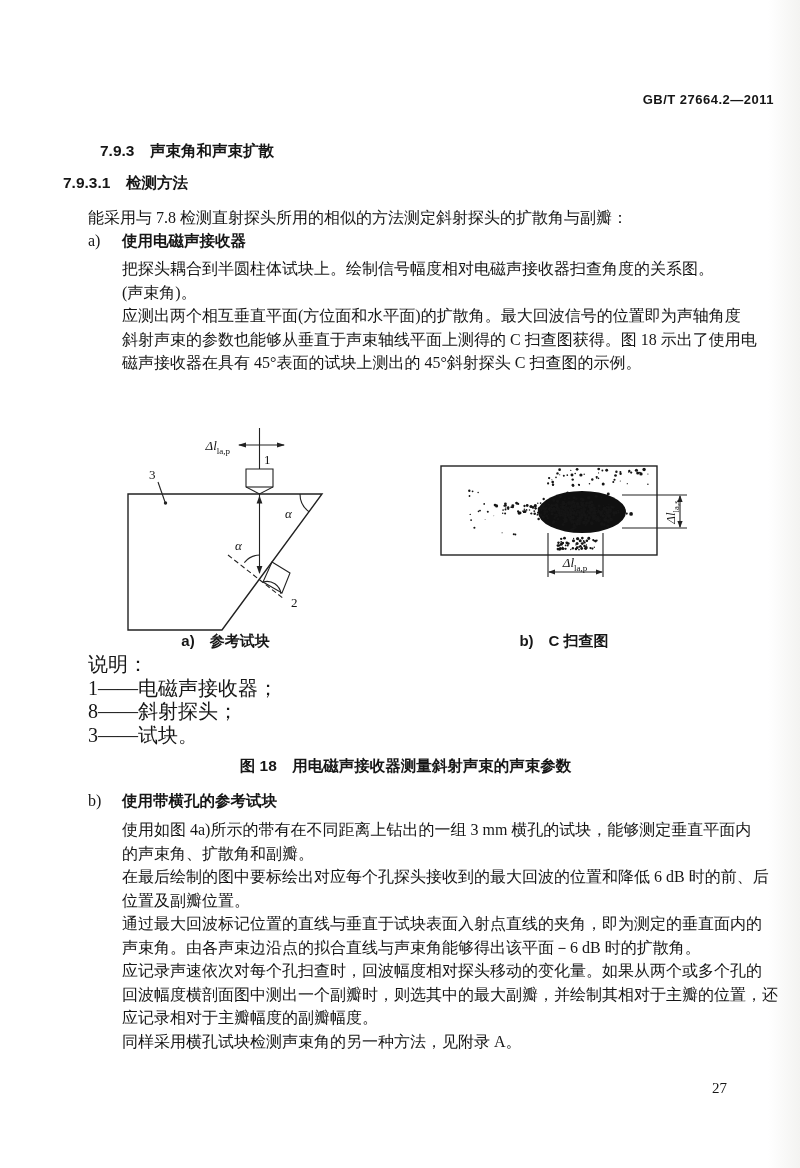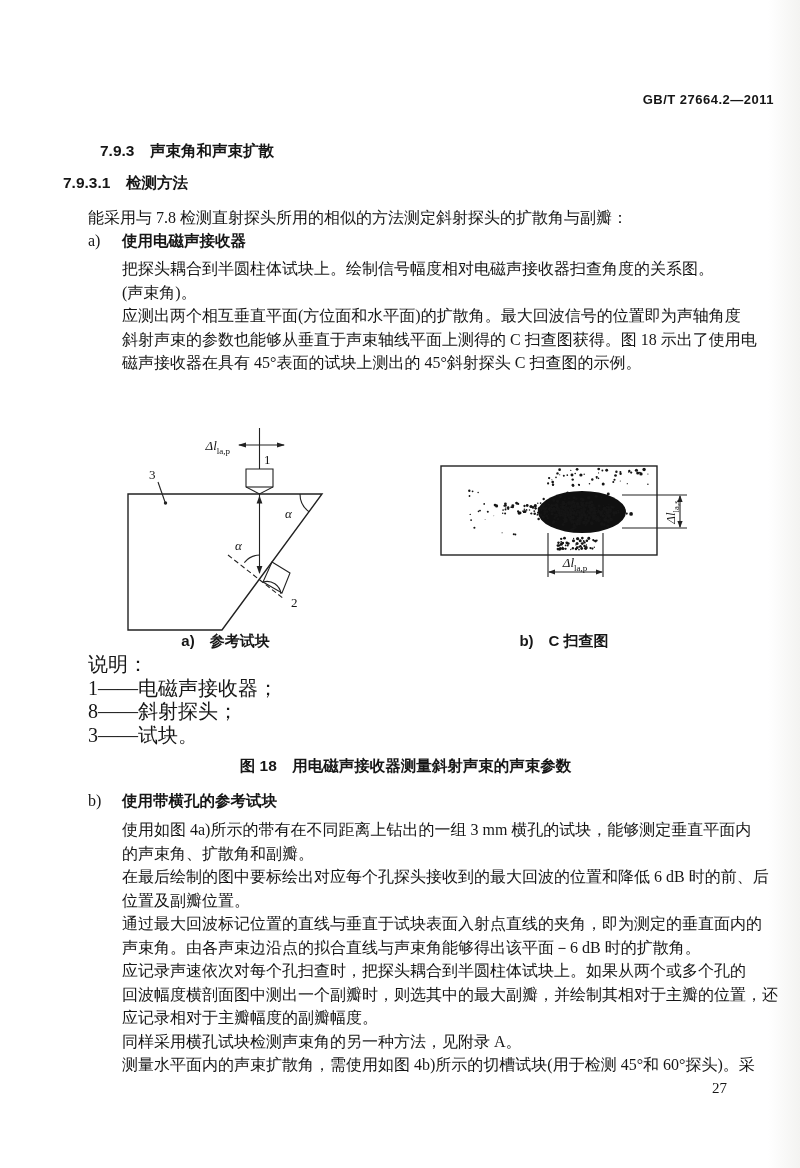--- a/index.html
+++ b/index.html
@@ -711,22 +711,21 @@
     <span class="item-label">b)</span><span class="item-title">使用带横孔的参考试块</span>
   </div>
 
   <div class="flow" style="left:122px; top:818px;">
     <div>使用如图 4a)所示的带有在不同距离上钻出的一组 3 mm 横孔的试块，能够测定垂直平面内</div>
     <div>的声束角、扩散角和副瓣。</div>
     <div>在最后绘制的图中要标绘出对应每个孔探头接收到的最大回波的位置和降低 6 dB 时的前、后</div>
     <div>位置及副瓣位置。</div>
     <div>通过最大回波标记位置的直线与垂直于试块表面入射点直线的夹角，即为测定的垂直面内的</div>
     <div>声束角。由各声束边沿点的拟合直线与声束角能够得出该平面－6 dB 时的扩散角。</div>
-    <div>应记录声速依次对每个孔扫查时，把探头耦合到半圆柱体试块上。如果从两个或多个孔的</div>
+    <div>应记录声速依次对每个孔扫查时，回波幅度相对探头移动的变化量。如果从两个或多个孔的</div>
     <div>回波幅度横剖面图中测出一个副瓣时，则选其中的最大副瓣，并绘制其相对于主瓣的位置，还</div>
     <div>应记录相对于主瓣幅度的副瓣幅度。</div>
     <div>同样采用横孔试块检测声束角的另一种方法，见附录 A。</div>
-    <div>测量水平面内的声束扩散角，需使用如图 4b)所示的切槽试块(用于检测 45°和 60°探头)。采</div>
   </div>
 
   <div class="pagenum">27</div>
 
 </div>
 
 </body></html>

